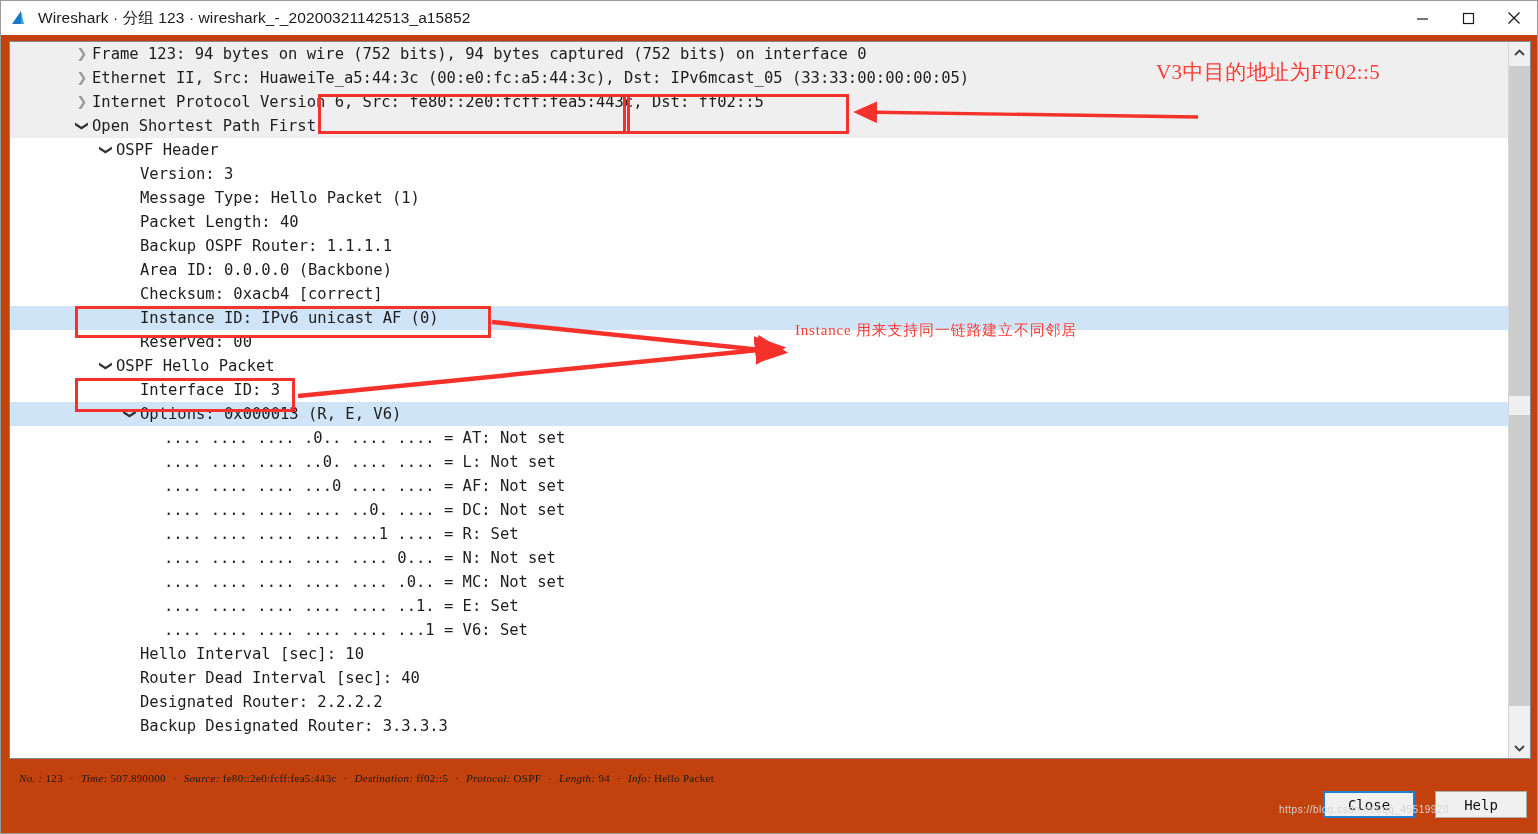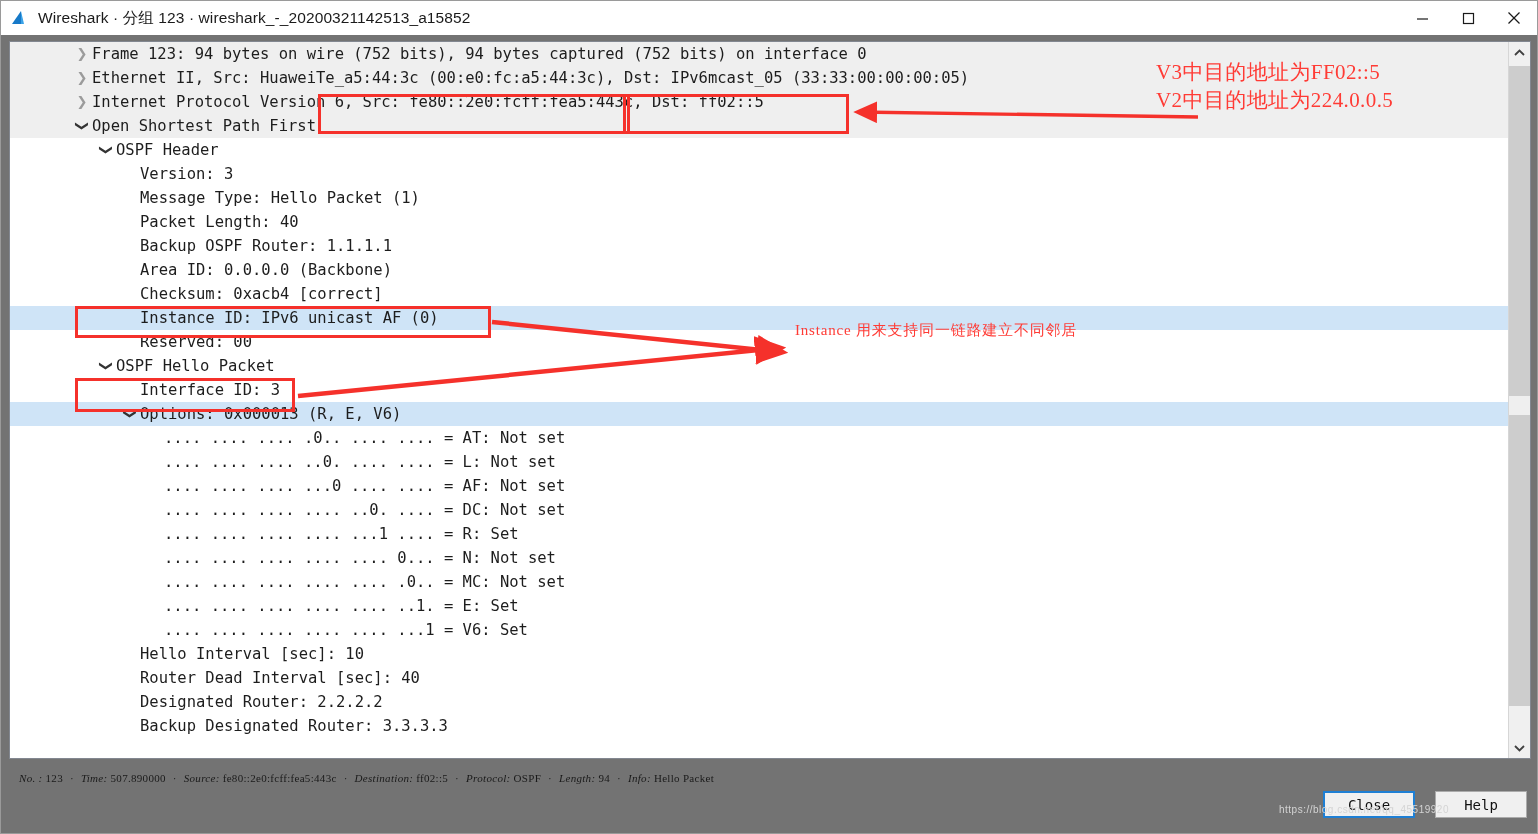--- a/index.html
+++ b/index.html
@@ -14,21 +14,21 @@
     overflow: hidden;
     position: relative;
   }
 
   
   #window {
     position: absolute;
     left: 0; top: 0;
     width: 1538px;
     height: 834px;
-    background: #737373;
+    background: #c2410c;
     box-sizing: border-box;
     border: 1px solid #9a9a9a;
   }
 
   
   #titlebar {
     position: absolute;
     left: 0; top: 0;
     width: 1536px;
     height: 34px;
@@ -361,21 +361,20 @@
   <div id="watermark">https://blog.csdn.net/qq_45519920</div>
 </div>
 
 <div class="ann-box" id="box-src"></div>
 <div class="ann-box" id="box-dst"></div>
 <div class="ann-box" id="box-inst"></div>
 <div class="ann-box" id="box-if"></div>
 
 <div class="ann-text" id="ann-ipv6">
   <div>V3中目的地址为FF02::5</div>
-  <div>V2中目的地址为224.0.0.5</div>
 </div>
 <div class="ann-text" id="ann-instance">Instance 用来支持同一链路建立不同邻居</div>
 
 <svg id="overlay-svg">
   <defs>
     <marker id="ah" markerWidth="7" markerHeight="7" refX="5.6" refY="3.2" orient="auto">
       <path d="M0,0 L7,3.2 L0,6.4 Z" fill="#f5312b"></path>
     </marker>
   </defs>
   <line x1="1198" y1="117" x2="858" y2="112" stroke="#f5312b" stroke-width="3.4" marker-end="url(#ah)"></line>

